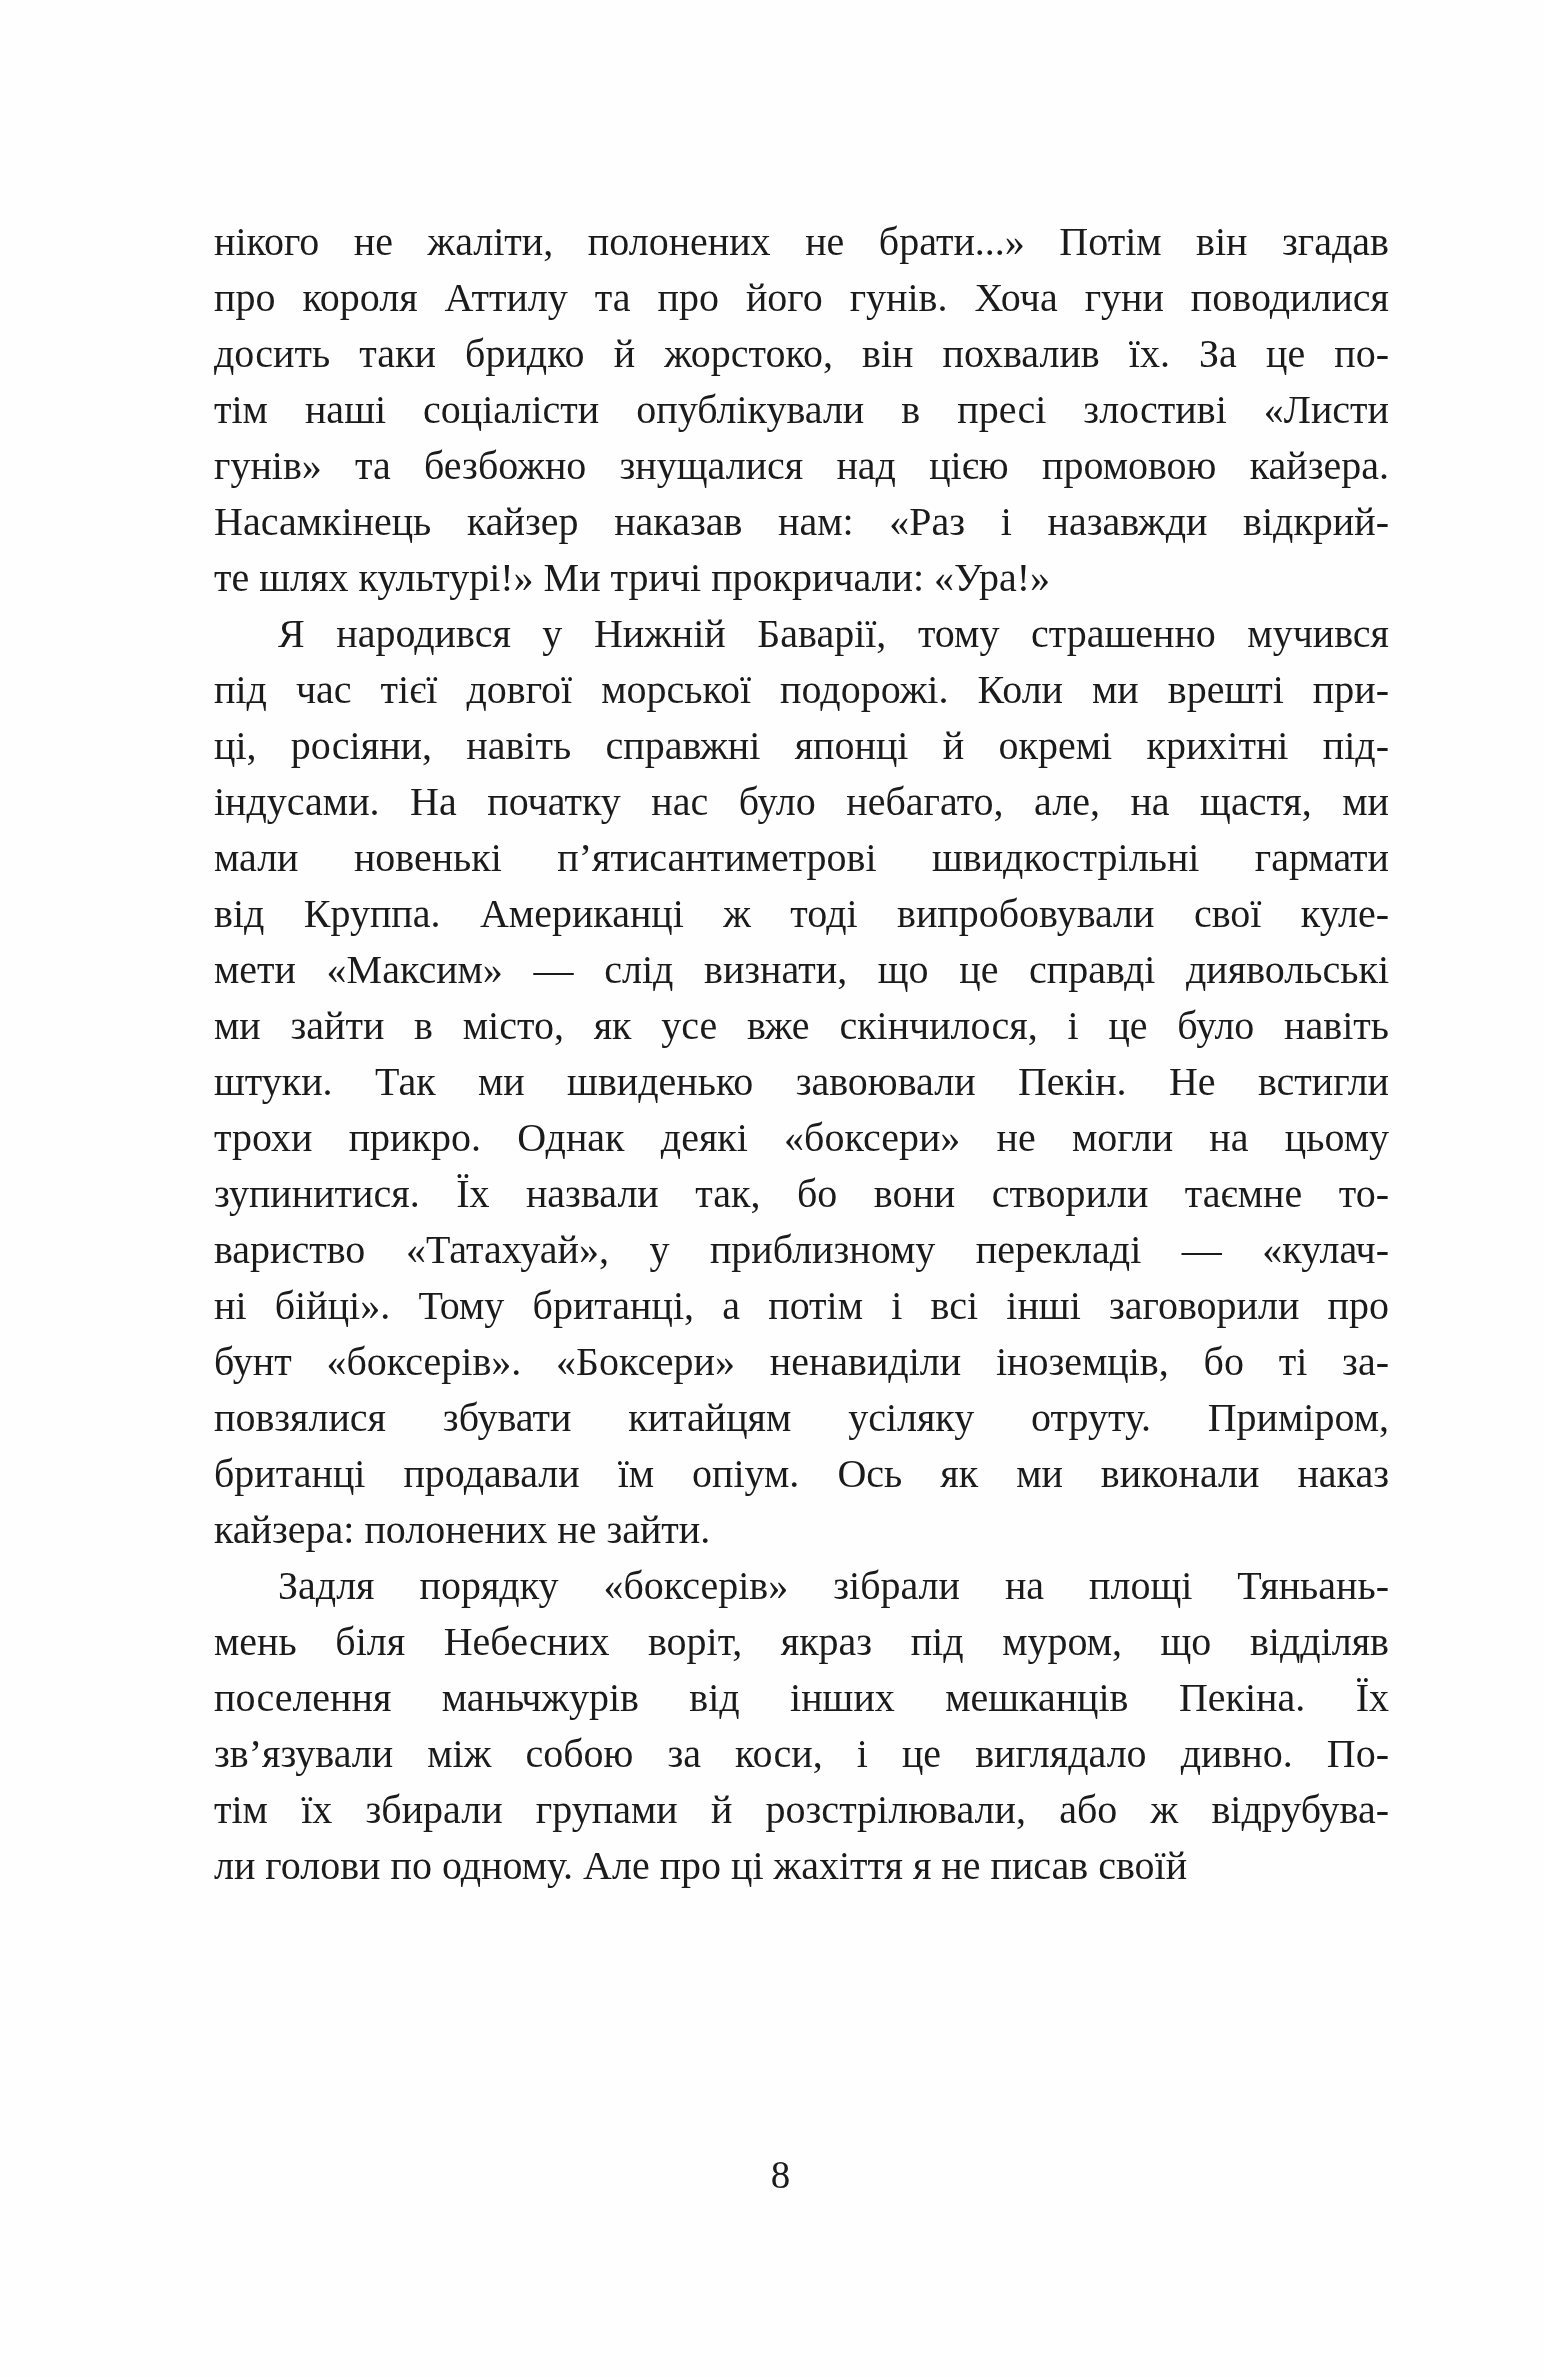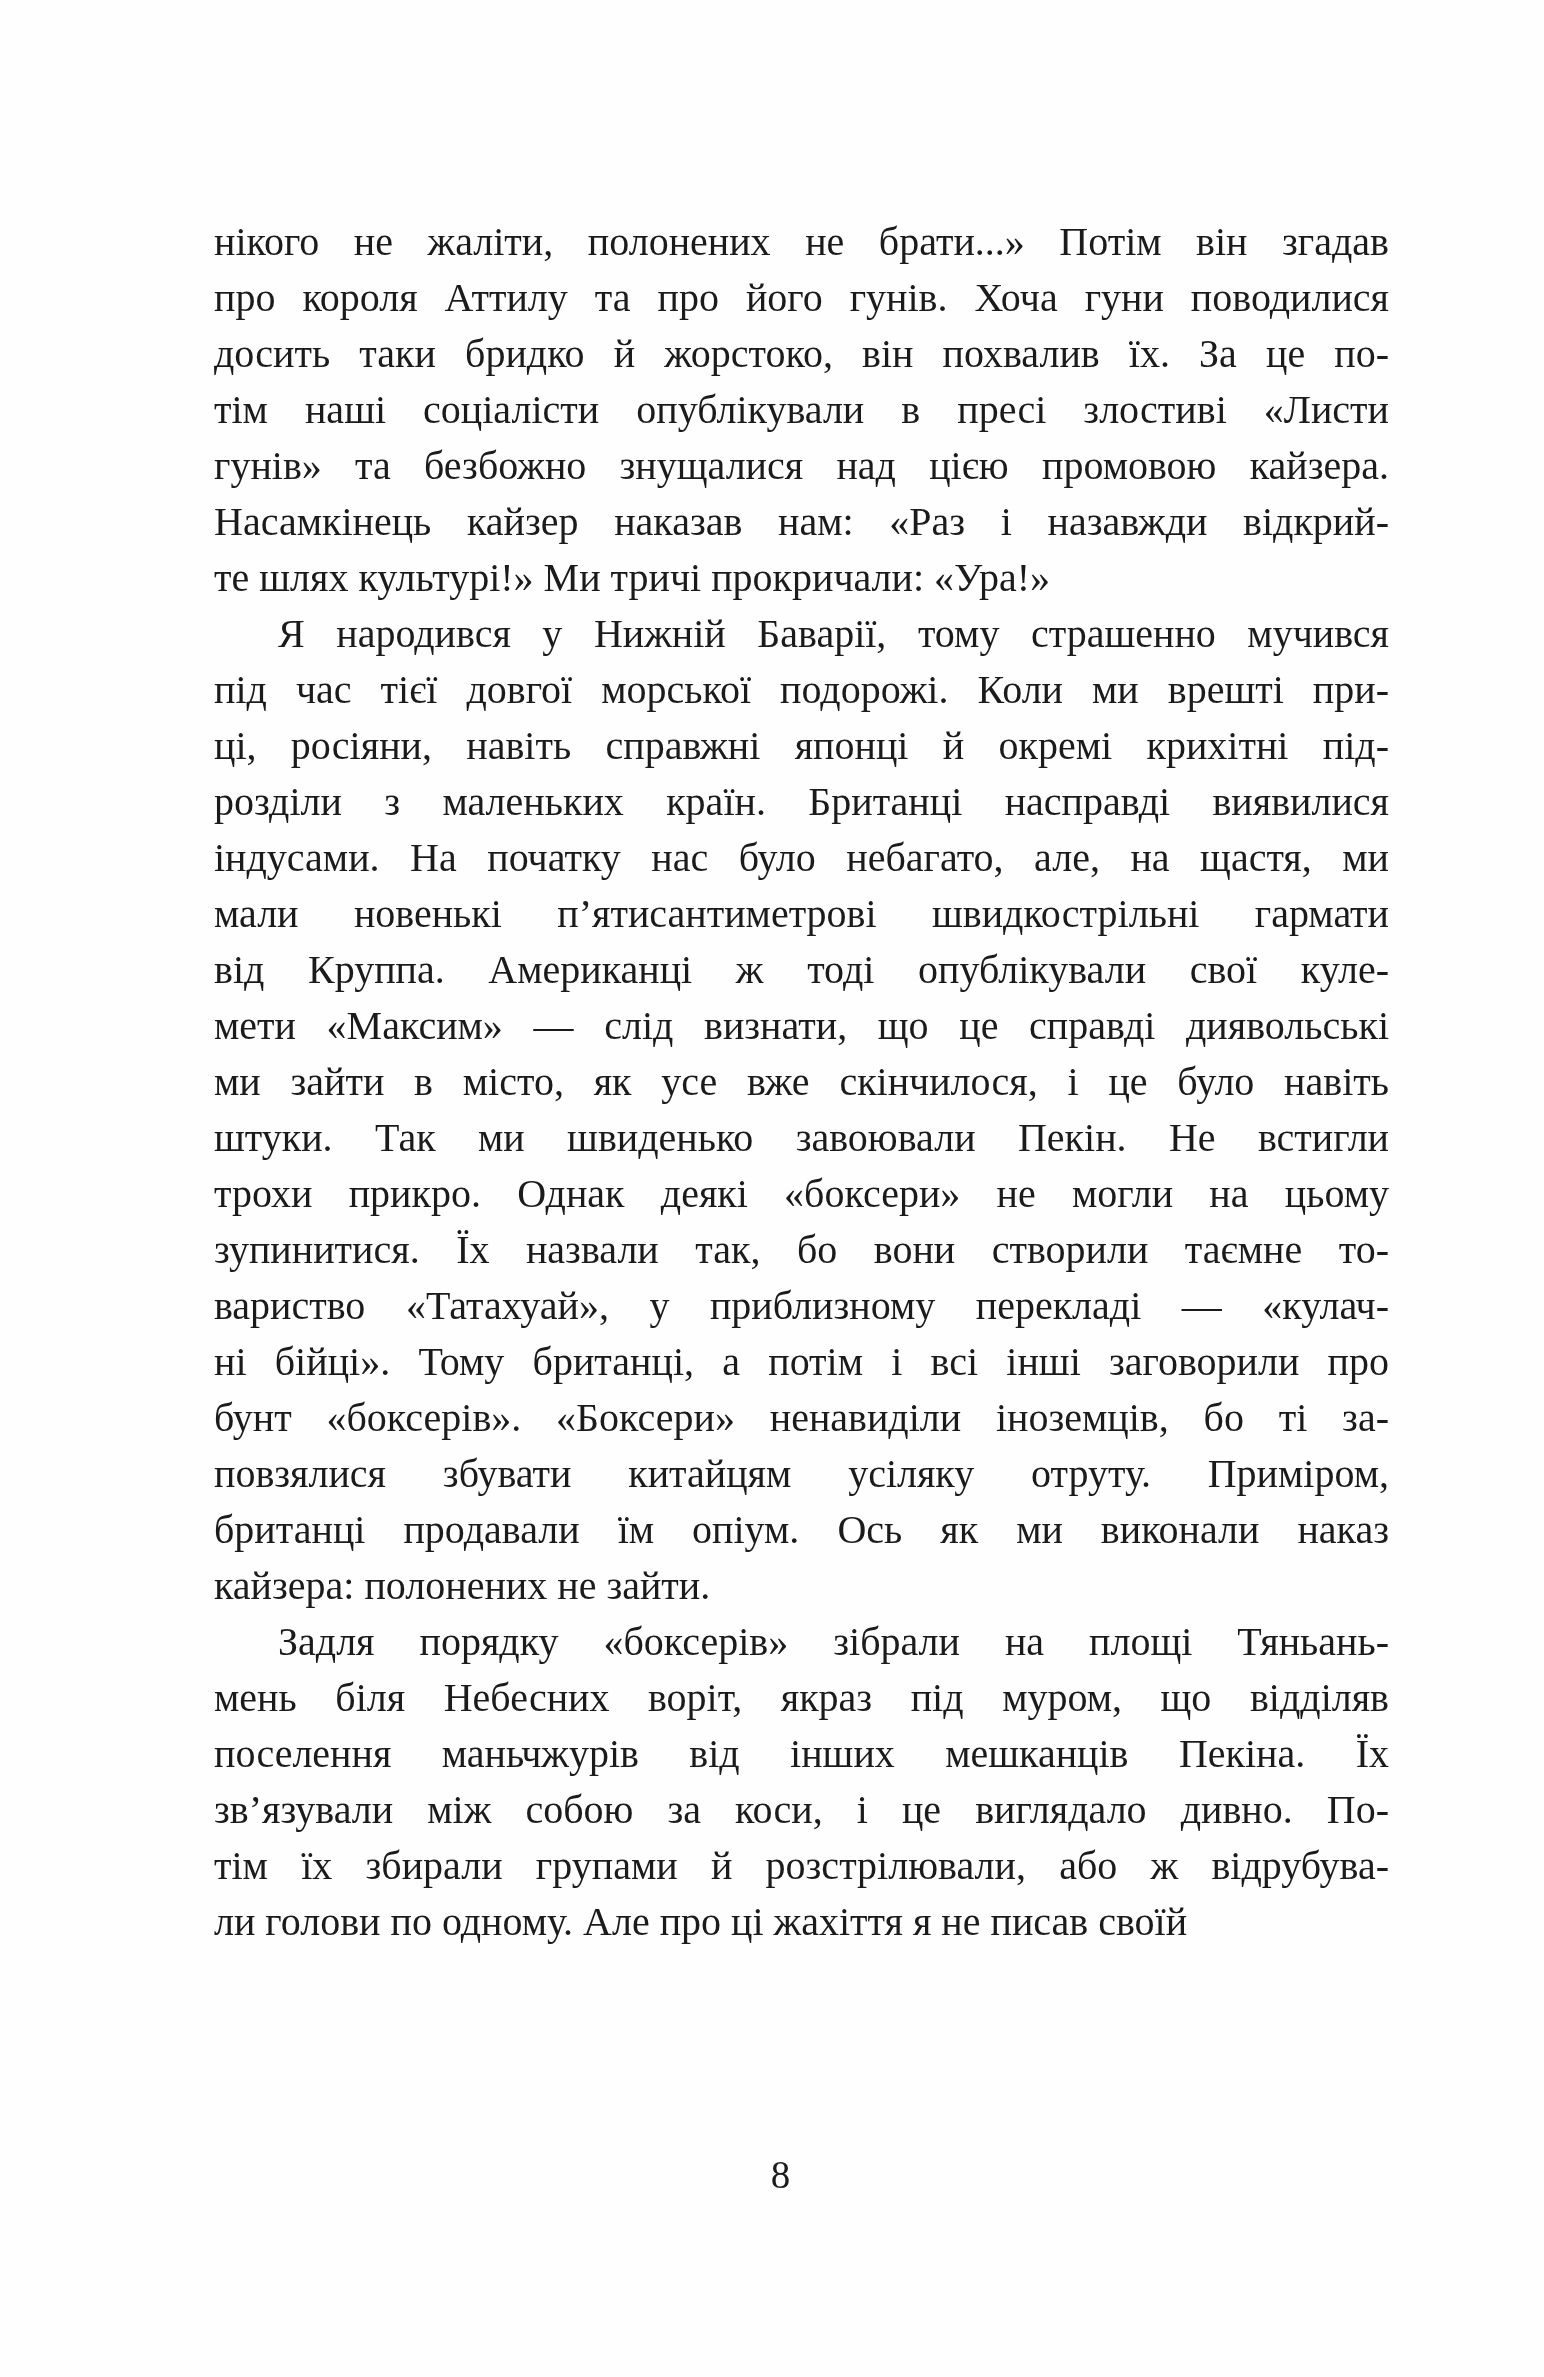--- a/index.html
+++ b/index.html
@@ -58,24 +58,23 @@
       <div class="line">нікого не жаліти, полонених не брати...» Потім він згадав</div>
       <div class="line">про короля Аттилу та про його гунів. Хоча гуни поводилися</div>
       <div class="line">досить таки бридко й жорстоко, він похвалив їх. За це по-</div>
       <div class="line">тім наші соціалісти опублікували в пресі злостиві «Листи</div>
       <div class="line">гунів» та безбожно знущалися над цією промовою кайзера.</div>
       <div class="line">Насамкінець кайзер наказав нам: «Раз і назавжди відкрий-</div>
       <div class="line para-end">те шлях культурі!» Ми тричі прокричали: «Ура!»</div>
       <div class="line indent">Я народився у Нижній Баварії, тому страшенно мучився</div>
       <div class="line">під час тієї довгої морської подорожі. Коли ми врешті при-</div>
       <div class="line">ці, росіяни, навіть справжні японці й окремі крихітні під-</div>
-      <div class="line">розділи з маленьких країн. Британці насправді виявилися</div>
       <div class="line">індусами. На початку нас було небагато, але, на щастя, ми</div>
       <div class="line">мали новенькі п’ятисантиметрові швидкострільні гармати</div>
-      <div class="line">від Круппа. Американці ж тоді опублікували свої куле-</div>
+      <div class="line">від Круппа. Американці ж тоді випробовували свої куле-</div>
       <div class="line">мети «Максим» — слід визнати, що це справді диявольські</div>
       <div class="line">ми зайти в місто, як усе вже скінчилося, і це було навіть</div>
       <div class="line">штуки. Так ми швиденько завоювали Пекін. Не встигли</div>
       <div class="line">трохи прикро. Однак деякі «боксери» не могли на цьому</div>
       <div class="line">зупинитися. Їх назвали так, бо вони створили таємне то-</div>
       <div class="line">вариство «Татахуай», у приблизному перекладі — «кулач-</div>
       <div class="line">ні бійці». Тому британці, а потім і всі інші заговорили про</div>
       <div class="line">бунт «боксерів». «Боксери» ненавиділи іноземців, бо ті за-</div>
       <div class="line">повзялися збувати китайцям усіляку отруту. Приміром,</div>
       <div class="line">британці продавали їм опіум. Ось як ми виконали наказ</div>

